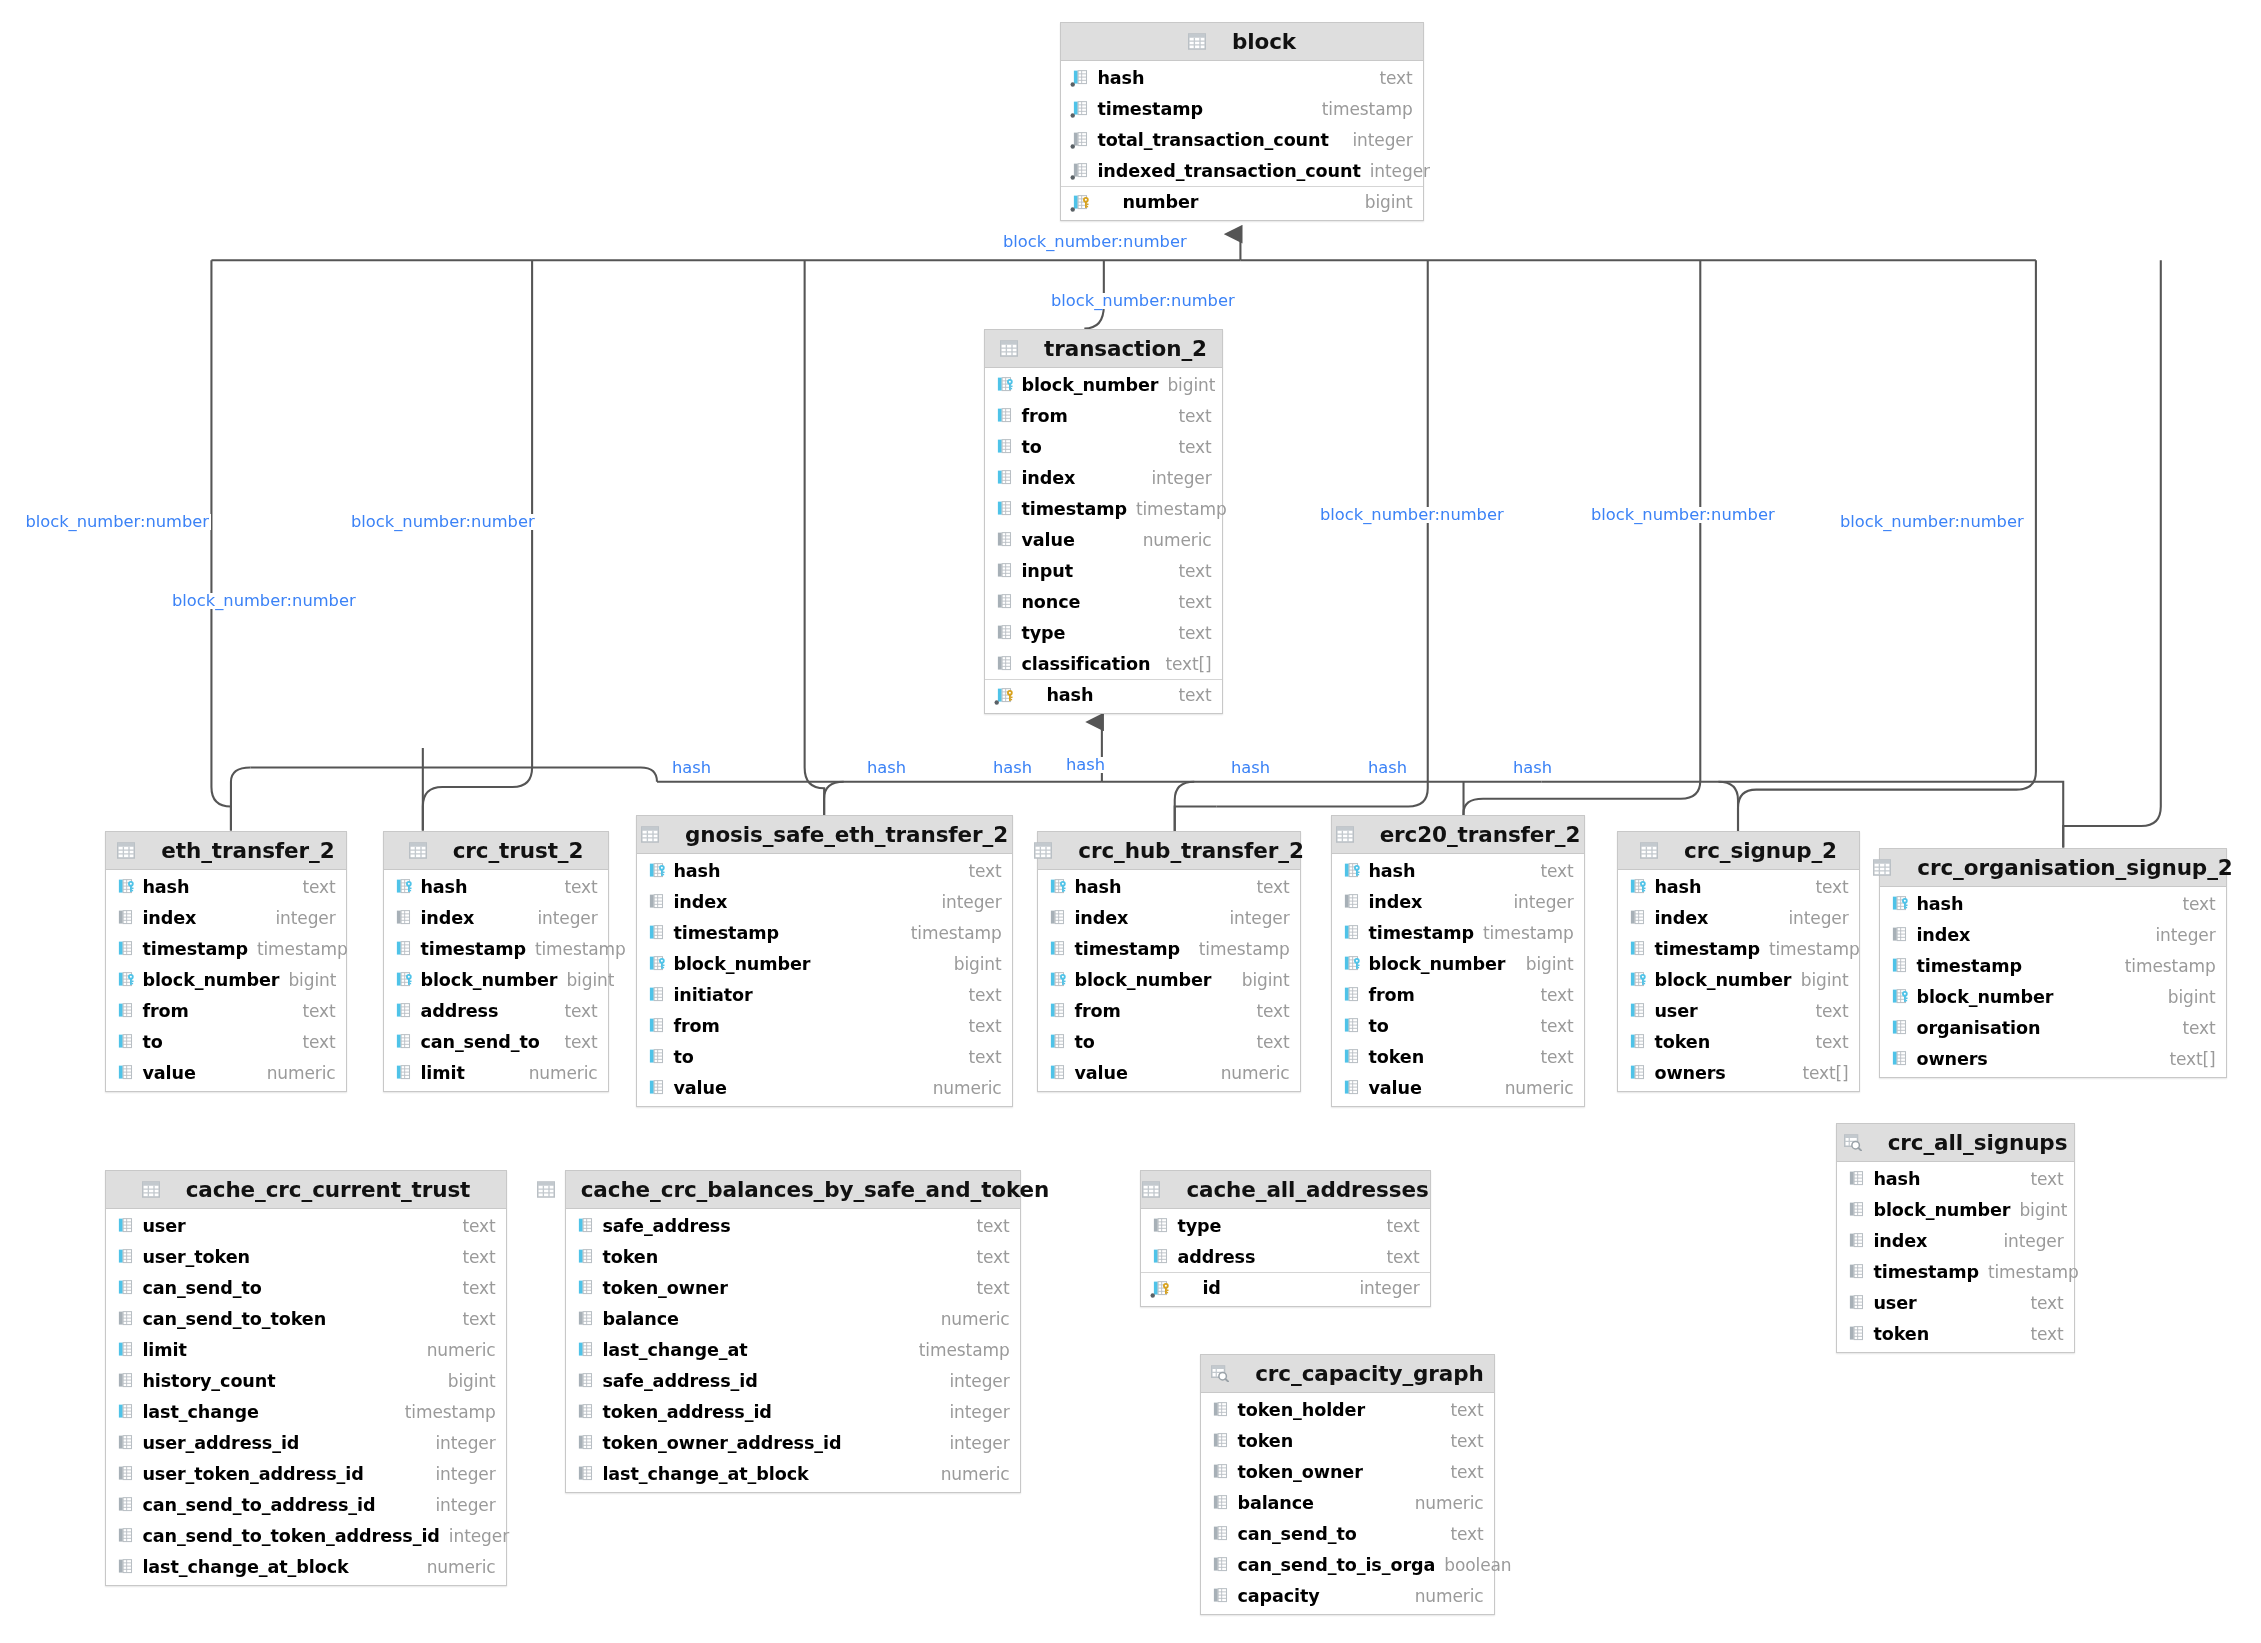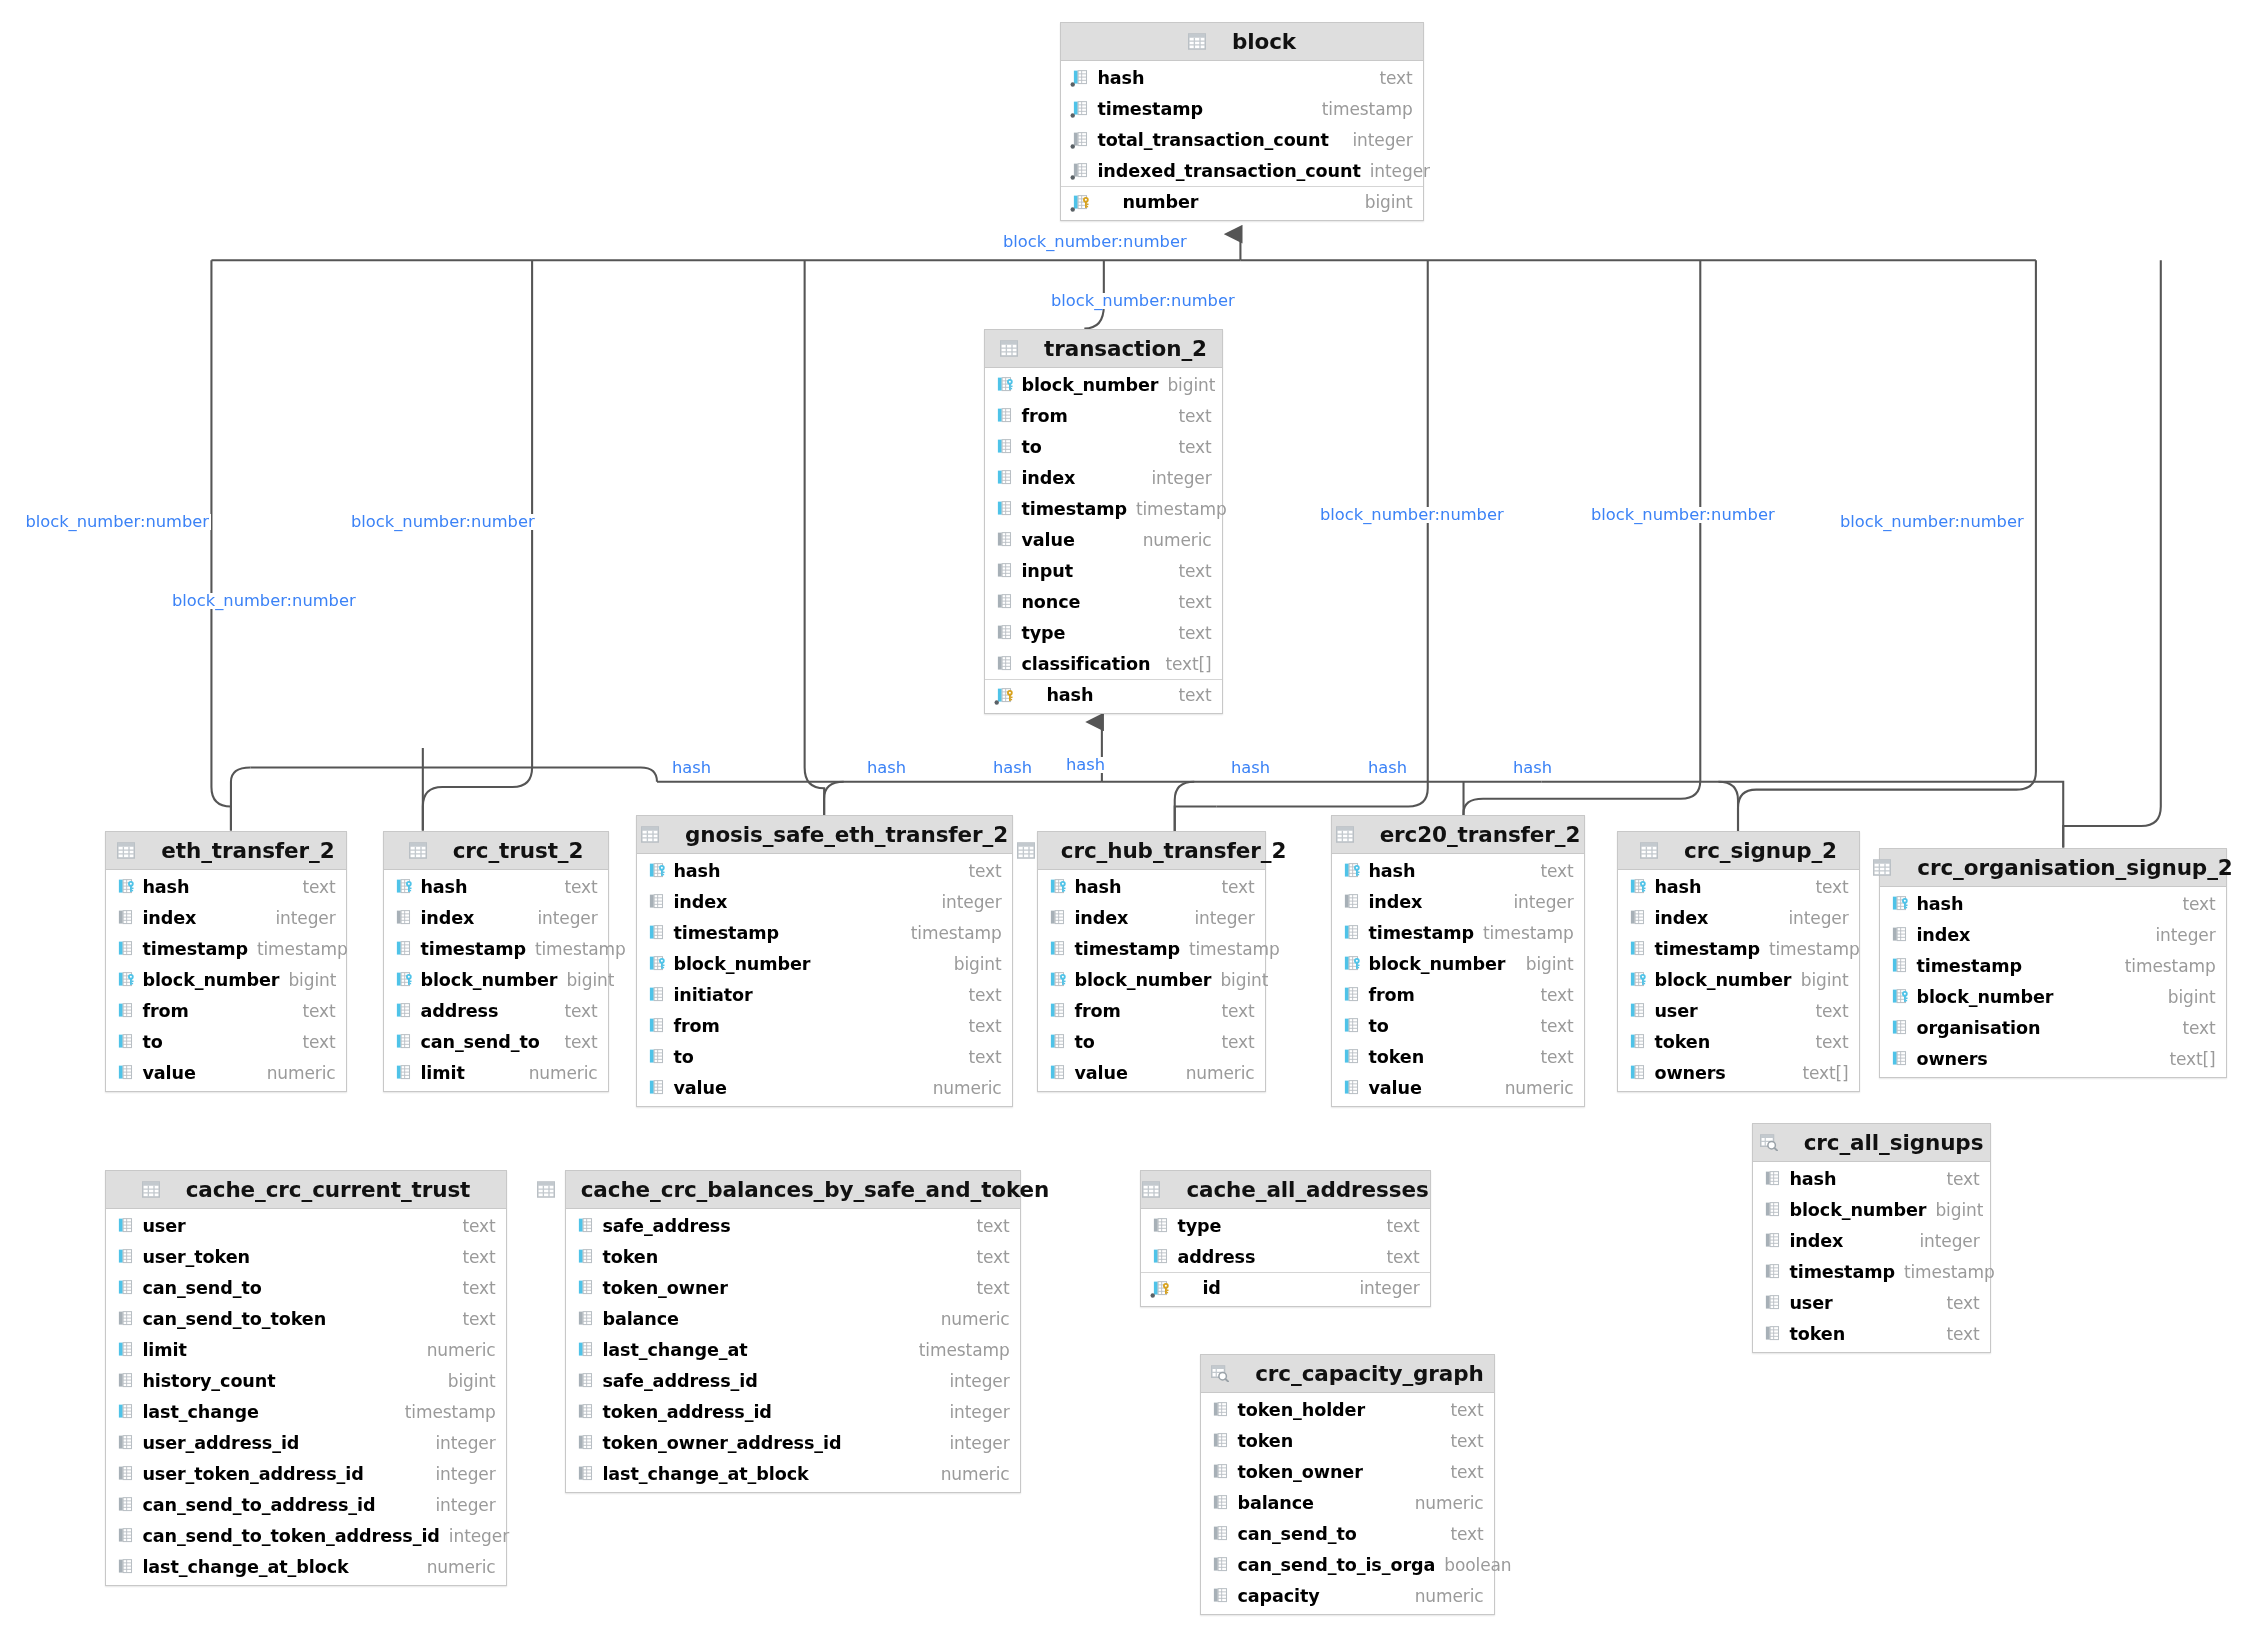--- a/index.html
+++ b/index.html
@@ -706,21 +706,21 @@
                 <rect x="12.5" y="4" width="13" height="20" fill="#ffffff" stroke="#b9bfc4" stroke-width="1.6"></rect>
                 <path d="M12.5 9H25.5M12.5 14H25.5M12.5 19H25.5" stroke="#b9bfc4" stroke-width="1.4"></path>
                 <path d="M18 4V24" stroke="#b9bfc4" stroke-width="1.4"></path>
               </svg></span>
             <span class="col-name">value</span>
             <span class="col-spacer"></span>
             <span class="col-type">numeric</span>
           </div>
         </div>
       </div>
-      <div class="entity" style="left: 1037px; top: 831px; width: 229px;">
+      <div class="entity" style="left: 1037px; top: 831px; width: 264px;">
         <div class="entity-header">
           <span class="ico ico-hdr"><svg viewBox="0 0 24 22" width="18" height="17" aria-hidden="true">
     <rect x="1" y="1" width="22" height="20" fill="#ffffff" stroke="#b9bfc4" stroke-width="2"></rect>
     <rect x="1" y="1" width="22" height="5" fill="#c3c9ce"></rect>
     <path d="M1 10.5H23M1 15.5H23M8.5 6V21M16 6V21" stroke="#c3c9ce" stroke-width="1.8"></path>
   </svg></span>
           <span class="entity-title">crc_hub_transfer_2</span>
         </div>
         <div class="entity-body">
           <div class="col-row">
@@ -1118,21 +1118,21 @@
                 <rect x="12.5" y="4" width="13" height="20" fill="#ffffff" stroke="#b9bfc4" stroke-width="1.6"></rect>
                 <path d="M12.5 9H25.5M12.5 14H25.5M12.5 19H25.5" stroke="#b9bfc4" stroke-width="1.4"></path>
                 <path d="M18 4V24" stroke="#b9bfc4" stroke-width="1.4"></path>
               </svg></span>
             <span class="col-name">owners</span>
             <span class="col-spacer"></span>
             <span class="col-type">text[]</span>
           </div>
         </div>
       </div>
-      <div class="entity" style="left: 1752px; top: 1123px; width: 239px;">
+      <div class="entity" style="left: 1836px; top: 1123px; width: 239px;">
         <div class="entity-header">
           <span class="ico ico-hdr"><svg viewBox="0 0 24 22" width="18" height="17" aria-hidden="true">
     <rect x="1" y="1" width="17" height="15" fill="#ffffff" stroke="#b9bfc4" stroke-width="2"></rect>
     <rect x="1" y="1" width="17" height="4" fill="#c3c9ce"></rect>
     <path d="M1 9.5H18M7 5V16" stroke="#c3c9ce" stroke-width="1.6"></path>
     <circle cx="15.5" cy="14.5" r="5" fill="#ffffff" stroke="#9aa2a8" stroke-width="2"></circle>
     <path d="M19.3 18.3L23 21.8" stroke="#9aa2a8" stroke-width="2.6" stroke-linecap="round"></path>
   </svg></span>
           <span class="entity-title">crc_all_signups</span>
         </div>

